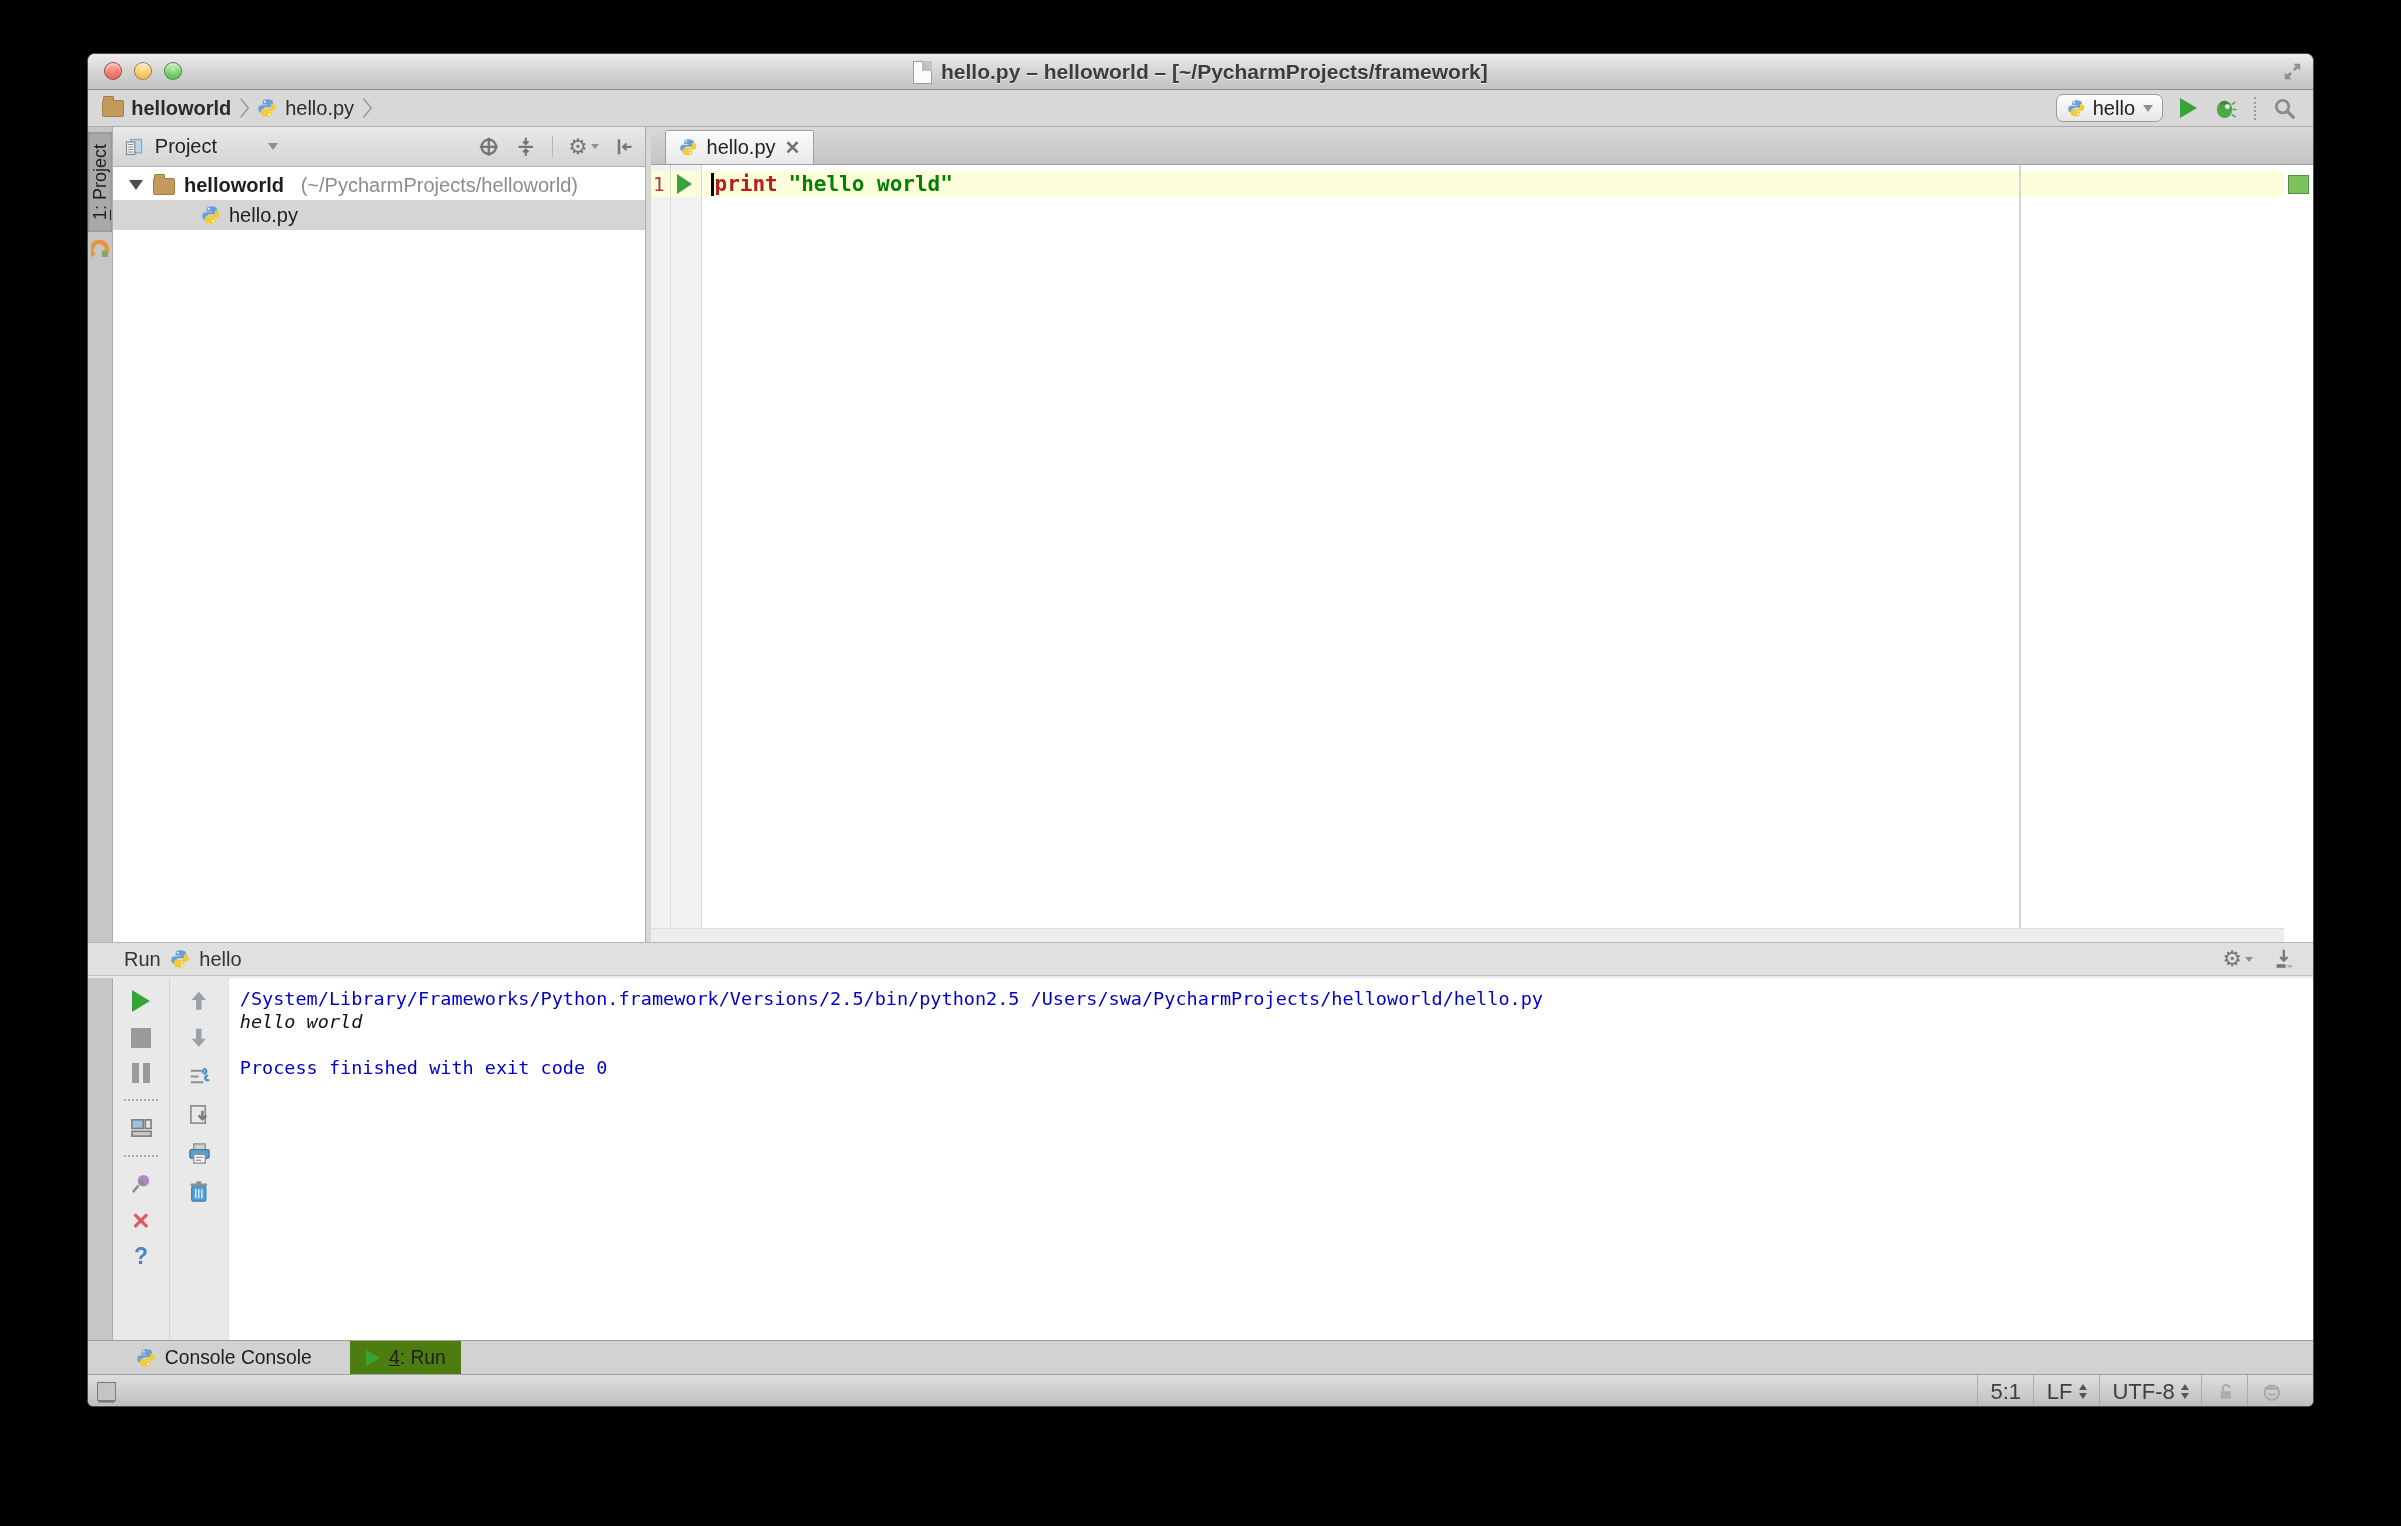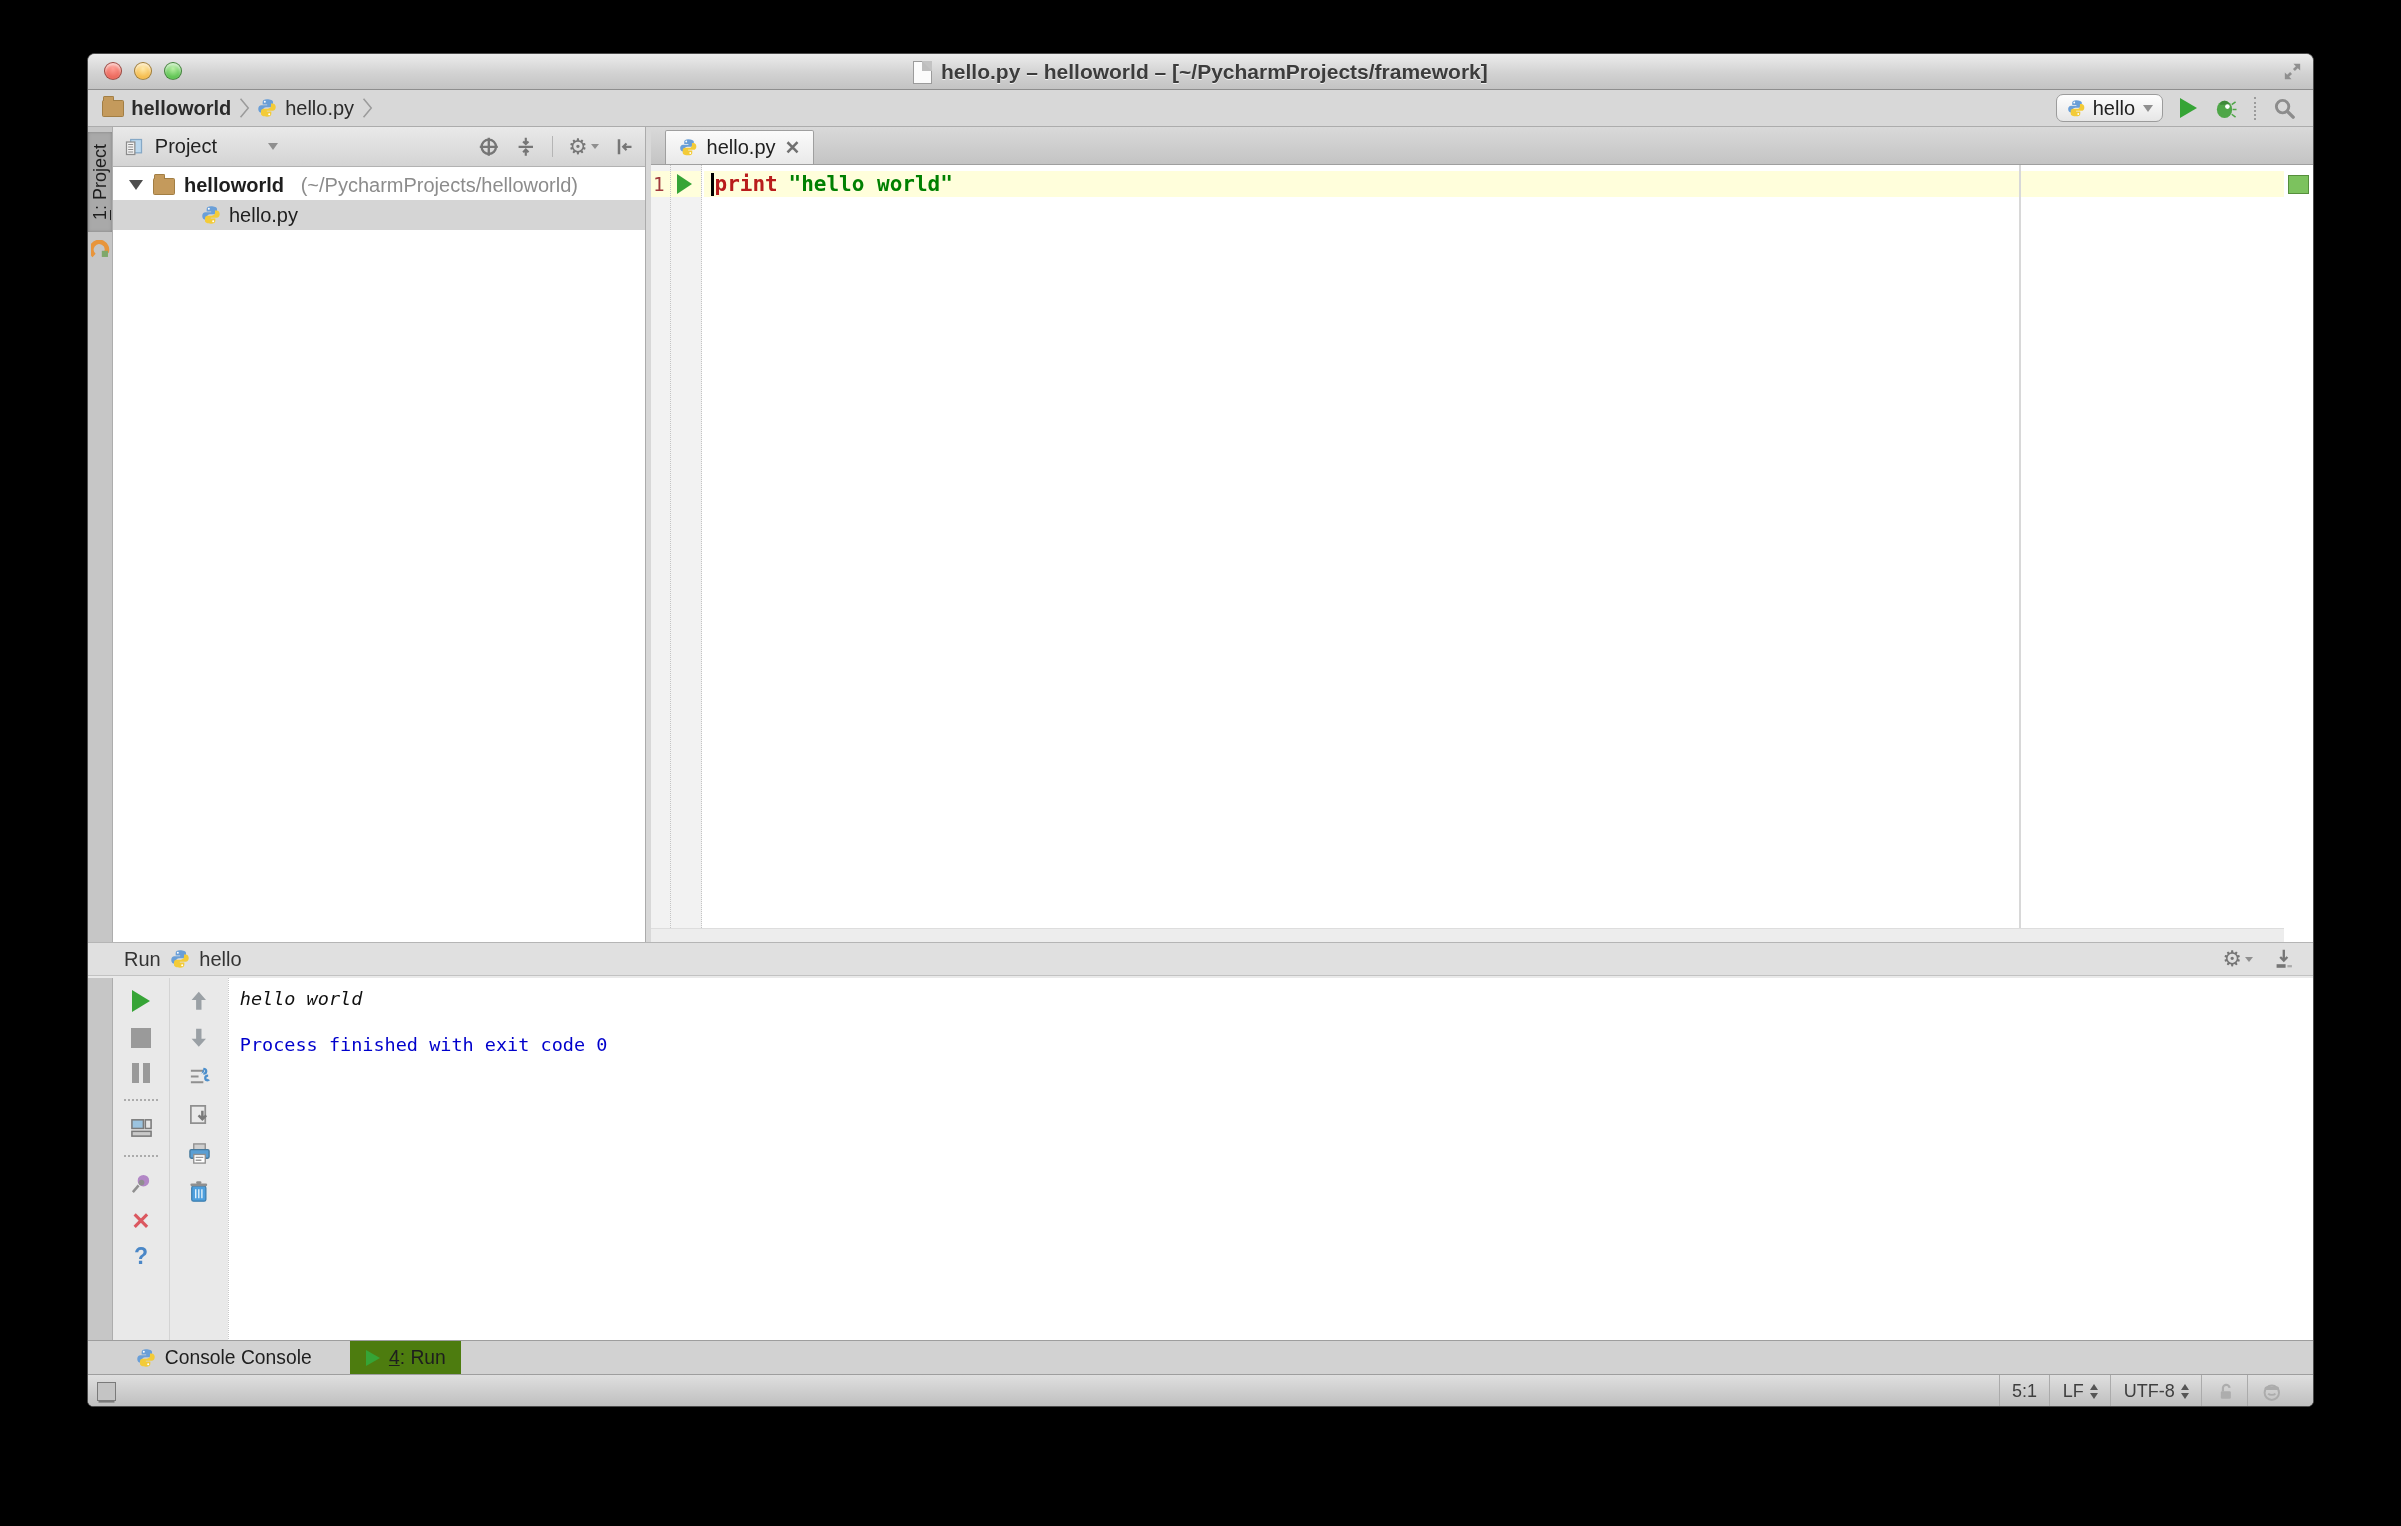--- a/index.html
+++ b/index.html
@@ -119,21 +119,21 @@
                border-top:0.8px solid #9E9E9E; display:flex; align-items:center; font-size:19.3px; color:#1E1E1E; }
   .tw-tab { display:flex; align-items:center; gap:9.3px; height:34px; padding:0 15.5px; }
   .tw-tab.first { margin-left:32px; }
   .tw-tab.active { background:#4d7c0f; }
   .tri-small { width:0; height:0; border-top:8.5px solid transparent; border-bottom:8.5px solid transparent; border-left:14px solid #36A436; }
   .u { text-decoration:underline; }
 
   
   .statusbar { position:absolute; top:1320px; left:0; right:0; height:34px;
                background:linear-gradient(#DFDFDF,#BDBDBD); border-top:0.8px solid #9E9E9E;
-               display:flex; align-items:center; font-size:18px; color:#3F3F3F; }
+               display:flex; align-items:center; font-size:22px; color:#3F3F3F; }
   .grip { margin-left:9.3px; width:18.5px; height:18.5px; background:#C4C4C4; border:1.5px solid #7A7A7A; box-shadow:0 3.1px 0 -1.5px #7a7a7a; }
   .status-right { margin-left:auto; display:flex; align-items:stretch; height:100%; margin-right:18.5px; }
   .scell { display:flex; align-items:center; gap:6.2px; padding:0 12.4px; border-left:0.8px solid #ABABAB; }
   .updown { display:flex; flex-direction:column; gap:2.3px; }
   .updown i { width:0; height:0; border-left:4.6px solid transparent; border-right:4.6px solid transparent; }
   .updown i.up { border-bottom:6.2px solid #555; }
   .updown i.dn { border-top:6.2px solid #555; }
 
   .ico { display:inline-block; vertical-align:middle; }
   svg { display:block; }
@@ -368,21 +368,21 @@
           <rect x="6" y="13" width="12" height="9" fill="#fff" stroke="#8f8f8f" stroke-width="1.4"></rect>
           <path d="M8 16h8M8 19h6" stroke="#9a9a9a" stroke-width="1.4"></path>
         </svg>
         <svg width="21.6" height="23" viewBox="0 0 24 26">
           <rect x="4" y="7" width="16" height="17" rx="2" fill="#4E9FDD" stroke="#3d7eae" stroke-width="1.4"></rect>
           <rect x="2.5" y="4" width="19" height="3" rx="1.5" fill="#8f8f8f"></rect>
           <rect x="9" y="1.5" width="6" height="3" rx="1.5" fill="#8f8f8f"></rect>
           <path d="M8.5 10.5v10M12 10.5v10M15.5 10.5v10" stroke="#dff0fb" stroke-width="1.6"></path>
         </svg>
       </div>
-      <div class="console"><div class="std">hello world</div><div class="std"> </div><div class="sys">Process finished with exit code 0</div></div>
+      <div class="console"><div class="sys">/System/Library/Frameworks/Python.framework/Versions/2.5/bin/python2.5 /Users/swa/PycharmProjects/helloworld/hello.py</div><div class="std">hello world</div><div class="std"> </div><div class="sys">Process finished with exit code 0</div></div>
     </div>
   </div>
 
   <div class="bottombar">
     <div class="tw-tab first">
       <svg class="ico" width="20" height="20" viewBox="0 0 26 26">
           <use href="#py"></use>
         </svg>
       <span>Console Console</span>
     </div>

